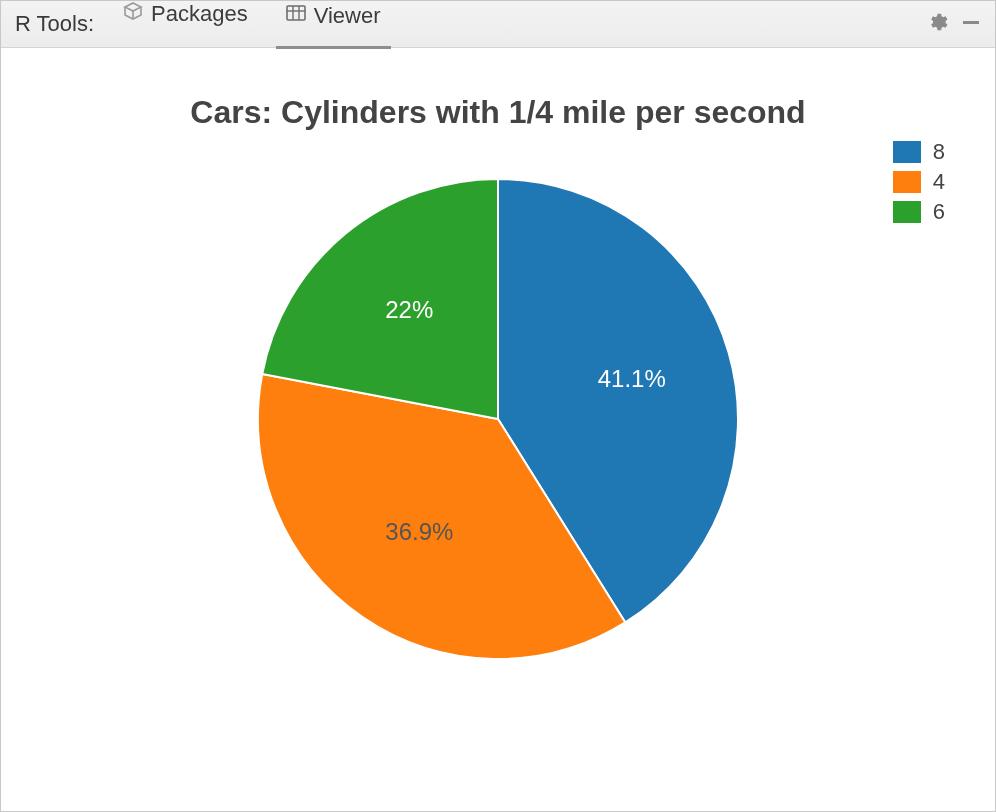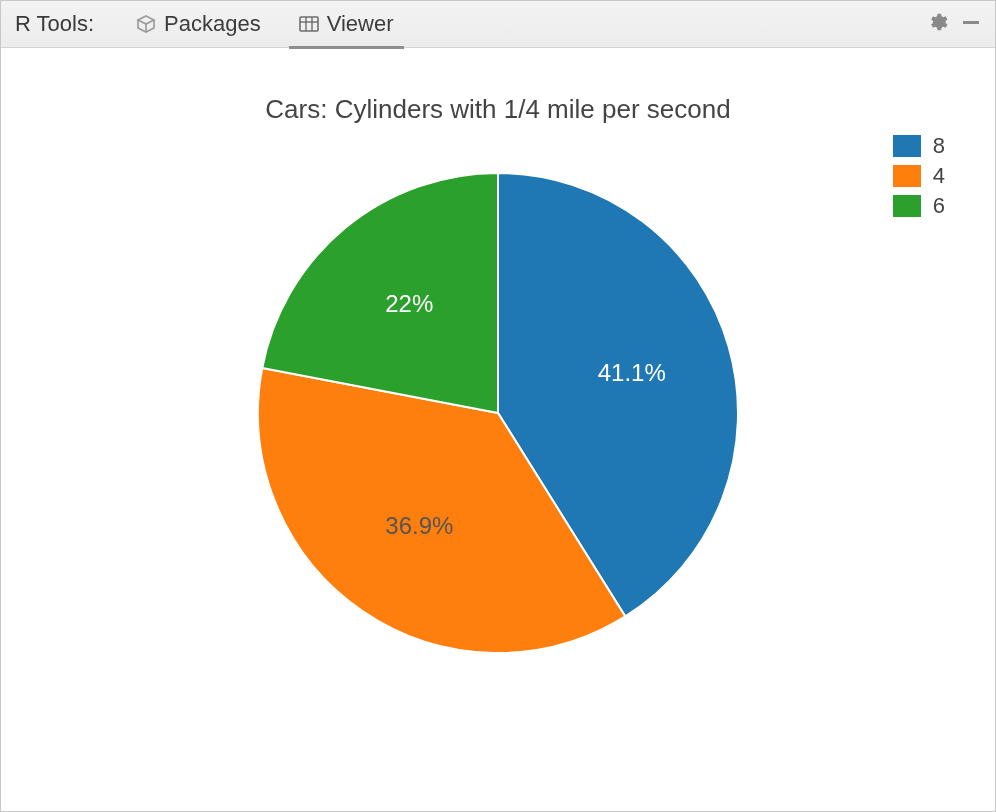--- a/index.html
+++ b/index.html
@@ -26,26 +26,26 @@
     background: linear-gradient(#f3f3f3, #ececec);
     border-bottom: 1px solid #d4d4d4;
     display: flex;
     align-items: center;
     padding: 0 10px 0 14px;
     gap: 0;
   }
   .toolbar-title {
     font-size: 22px;
     color: #3a3a3a;
-    margin-right: 32px;
+    margin-right: 19px;
     white-space: nowrap;
   }
   .tab {
     display: flex;
-    align-items: center;
+    align-items: flex-start;
     gap: 8px;
     padding: 0 10px;
     height: 46px;
     font-size: 22px;
     color: #3c3c3c;
     cursor: pointer;
     margin-right: 18px;
   }
   .tab.active {
     border-bottom: 3px solid #8e8e8e;
@@ -70,25 +70,25 @@
     cursor: pointer;
     margin-left: 6px;
   }
   .viewer-area {
     flex: 1 1 auto;
     position: relative;
     box-sizing: border-box;
     padding: 36px 20px 20px 20px;
   }
   .chart-title {
-    font-size: 26px;
+    font-size: 32px;
     color: #444;
     text-align: center;
     margin: 10px 0 8px 0;
-    font-weight: 400;
+    font-weight: 700;
   }
   .chart-wrap {
     position: relative;
     width: 100%;
     height: calc(100% - 60px);
   }
   svg.pie {
     display: block;
     margin: 0 auto;
   }

